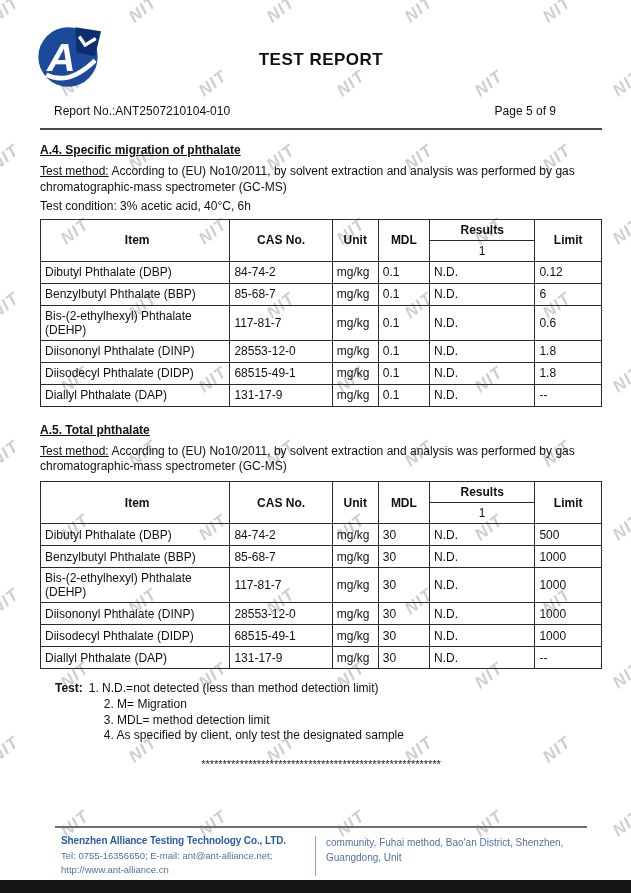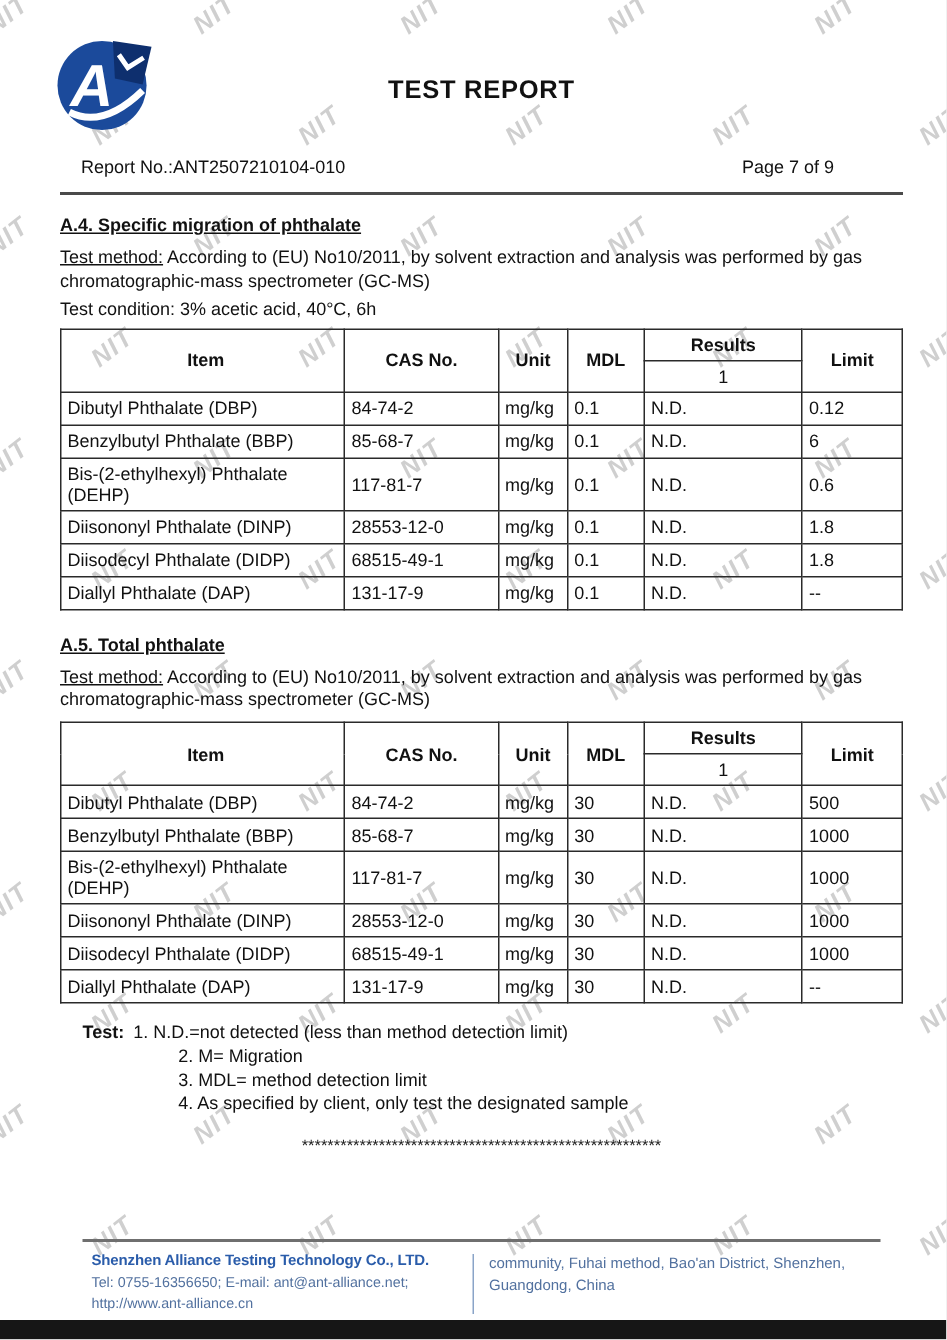--- a/index.html
+++ b/index.html
@@ -38,21 +38,21 @@
   .rpt-table th { font-weight:bold; text-align:center; height:21px; }
   .rpt-table th.col-item { text-align:center; padding-left:8px; }
   .rpt-table th.subhead { font-weight:normal; height:19px; }
   .rpt-table td { height:22px; }
   .cell-left { text-align:left; padding-left:8px; }
   .cell-center { }
 
   .note { margin:12px 0 0 15px; font-size:12px; display:flex; }
   .note-label { font-weight:bold; margin-right:6px; white-space:nowrap; }
   .note-lines div { line-height:1.3; }
-  .note-lines div + div { margin-left:30px; }
+  .note-lines div + div { margin-left:15px; }
 
   .sep { text-align:center; font-size:11px; margin-top:14px; color:#222; }
 
   .footer { position:absolute; left:40px; right:44px; bottom:16px; z-index:2;margin-left:15px; }
   .footer-rule { border-top:2px solid #6f6f6f; margin-bottom:7px; }
   .footer-cols { display:flex; align-items:stretch; }
   .f-left { width:258px; padding-left:6px; }
   .company { color:#2a5caa; font-weight:bold; font-size:10px; letter-spacing:-0.1px;
              white-space:nowrap; margin-bottom:3px; }
   .f-contact { color:#52719f; font-size:9.5px; line-height:1.45; }
@@ -138,21 +138,21 @@
           <circle cx="47" cy="53" r="45" fill="#1b4a9b"></circle>
           <path d="M58 8 L97 14 L88 52 L60 46 Z" fill="#0e2f6e"></path>
           <path d="M64 22 l9 13 l16 -10" stroke="#ffffff" stroke-width="5" fill="none"></path>
           <text x="15" y="74" font-size="60" font-weight="bold" font-style="italic" fill="#ffffff" font-family="Liberation Sans, sans-serif">A</text>
           <path d="M14 80 Q 48 97 88 58" stroke="#ffffff" stroke-width="7" fill="none"></path>
         </svg>
       </div>
       <div class="doc-title">TEST REPORT</div>
       <div class="report-row">
         <span>Report No.:ANT2507210104-010</span>
-        <span>Page 7 of 9</span>
+        <span>Page 5 of 9</span>
       </div>
       <div class="header-rule"></div>
     </div>
 
     <div class="section">
       <div class="section-heading">A.4. Specific migration of phthalate</div>
       <div class="tm">
         <span class="u">Test method:</span>
         <span>According to (EU) No10/2011, by solvent extraction and analysis was performed by gas chromatographic-mass spectrometer (GC-MS)</span>
       </div>
@@ -331,21 +331,21 @@
       <div class="footer-rule"></div>
       <div class="footer-cols">
         <div class="f-left">
           <div class="company">Shenzhen Alliance Testing Technology Co., LTD.</div>
           <div class="f-contact">Tel: 0755-16356650; E-mail: ant@ant-alliance.net;</div>
           <div class="f-contact">http://www.ant-alliance.cn</div>
         </div>
         <div class="f-div"></div>
         <div class="f-right">
           <div>community, Fuhai method, Bao'an District, Shenzhen,</div>
-          <div>Guangdong, China</div>
+          <div>Guangdong, Unit</div>
         </div>
       </div>
     </div>
 
   </div>
 
   <div class="bottom-bar"></div>
 </div>
 
 </body></html>

